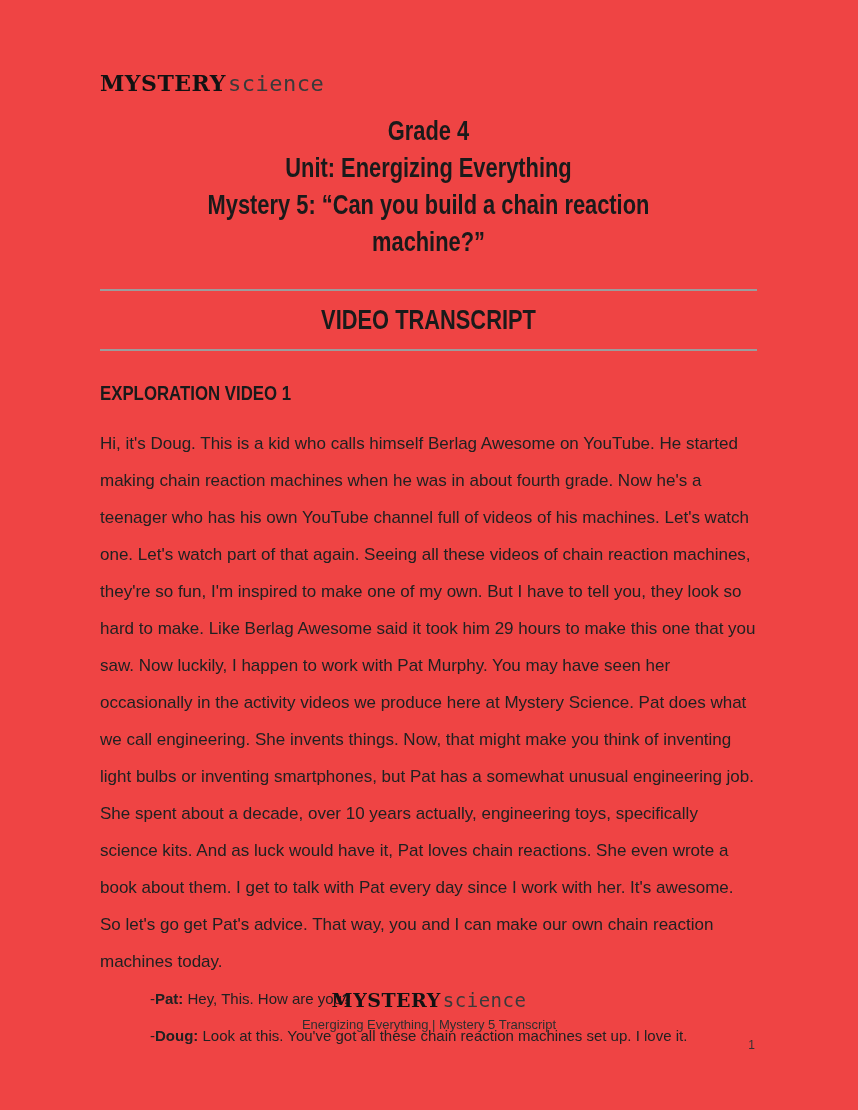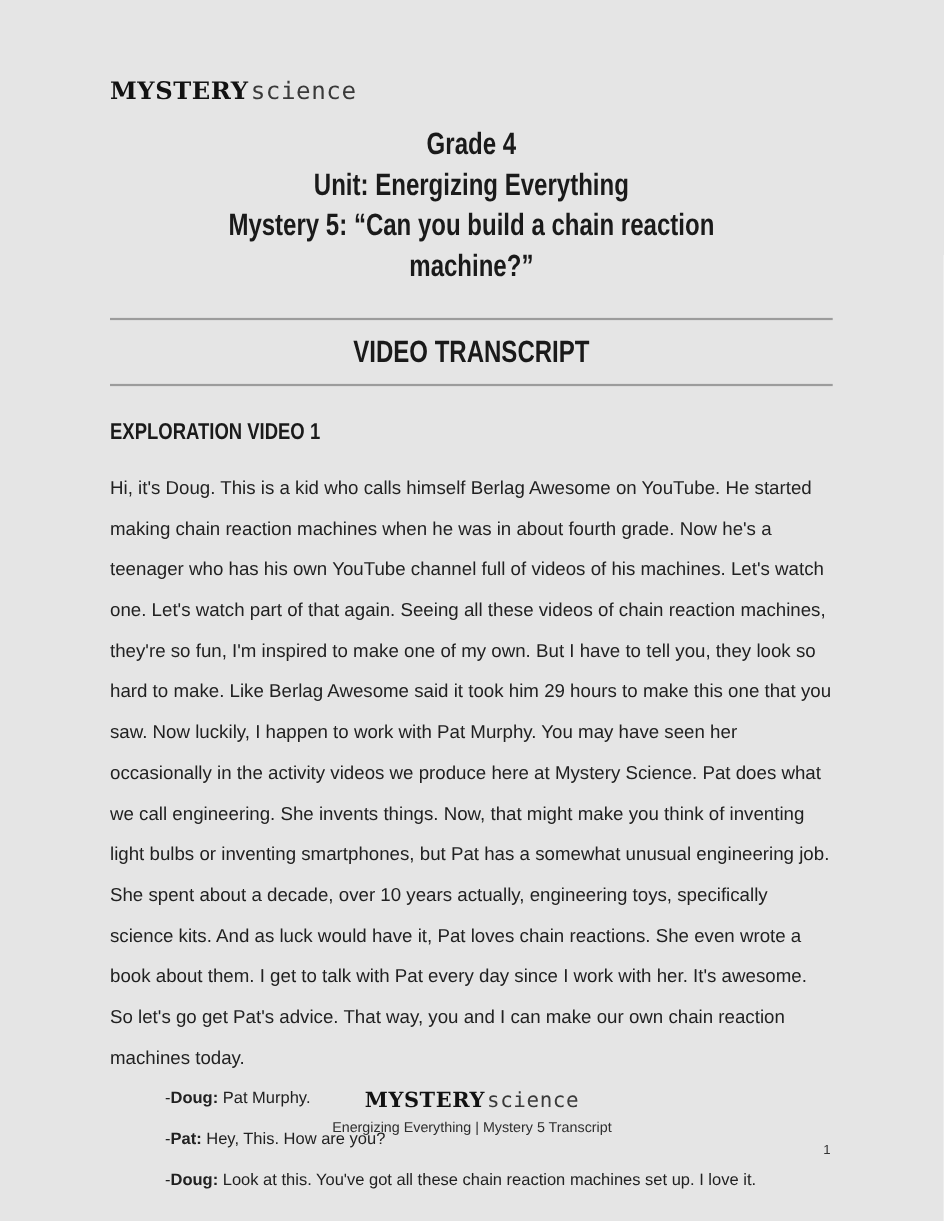--- a/index.html
+++ b/index.html
@@ -2,21 +2,21 @@
 <html><head>
 <meta charset="utf-8">
 <style>
   * { box-sizing: border-box; }
   html, body { margin: 0; padding: 0; background: #ffffff; }
   .page {
     position: relative;
     width: 858px;
     height: 1110px;
     margin: 0 auto;
-    background: #e5e5e5;
+    background: #ef4444;
     padding: 70px 101px 0 100px;
     font-family: "Liberation Sans", sans-serif;
     color: #212121;
     overflow: hidden;
   }
   
   .logo { white-space: nowrap; }
   .logo-bold {
     font-family: "DejaVu Serif", serif;
     font-weight: 900;
@@ -116,21 +116,20 @@
 
   <hr class="rule rule-top">
   <div class="banner">VIDEO TRANSCRIPT</div>
   <hr class="rule">
 
   <div class="section-heading">EXPLORATION VIDEO 1</div>
 
   <p class="body-text">Hi, it's Doug. This is a kid who calls himself Berlag Awesome on YouTube. He started making chain reaction machines when he was in about fourth grade. Now he's a teenager who has his own YouTube channel full of videos of his machines. Let's watch one. Let's watch part of that again. Seeing all these videos of chain reaction machines, they're so fun, I'm inspired to make one of my own. But I have to tell you, they look so hard to make. Like Berlag Awesome said it took him 29 hours to make this one that you saw. Now luckily, I happen to work with Pat Murphy. You may have seen her occasionally in the activity videos we produce here at Mystery Science. Pat does what we call engineering. She invents things. Now, that might make you think of inventing light bulbs or inventing smartphones, but Pat has a somewhat unusual engineering job. She spent about a decade, over 10 years actually, engineering toys, specifically science kits. And as luck would have it, Pat loves chain reactions. She even wrote a book about them. I get to talk with Pat every day since I work with her. It's awesome. So let's go get Pat's advice. That way, you and I can make our own chain reaction machines today.</p>
 
   <div class="dialog">
-    <div class="dialog-line"><span>-</span><span class="dialog-speaker">Doug:</span><span> Pat Murphy.</span></div>
     <div class="dialog-line"><span>-</span><span class="dialog-speaker">Pat:</span><span> Hey, This. How are you?</span></div>
     <div class="dialog-line"><span>-</span><span class="dialog-speaker">Doug:</span><span> Look at this. You've got all these chain reaction machines set up. I love it.</span></div>
   </div>
 
   <div class="footer">
     <div class="footer-logo logo">
       <span class="logo-bold">MYSTERY</span><span class="logo-light">science</span>
     </div>
     <div class="footer-tagline">Energizing Everything | Mystery 5 Transcript</div>
     <div class="page-number">1</div>

